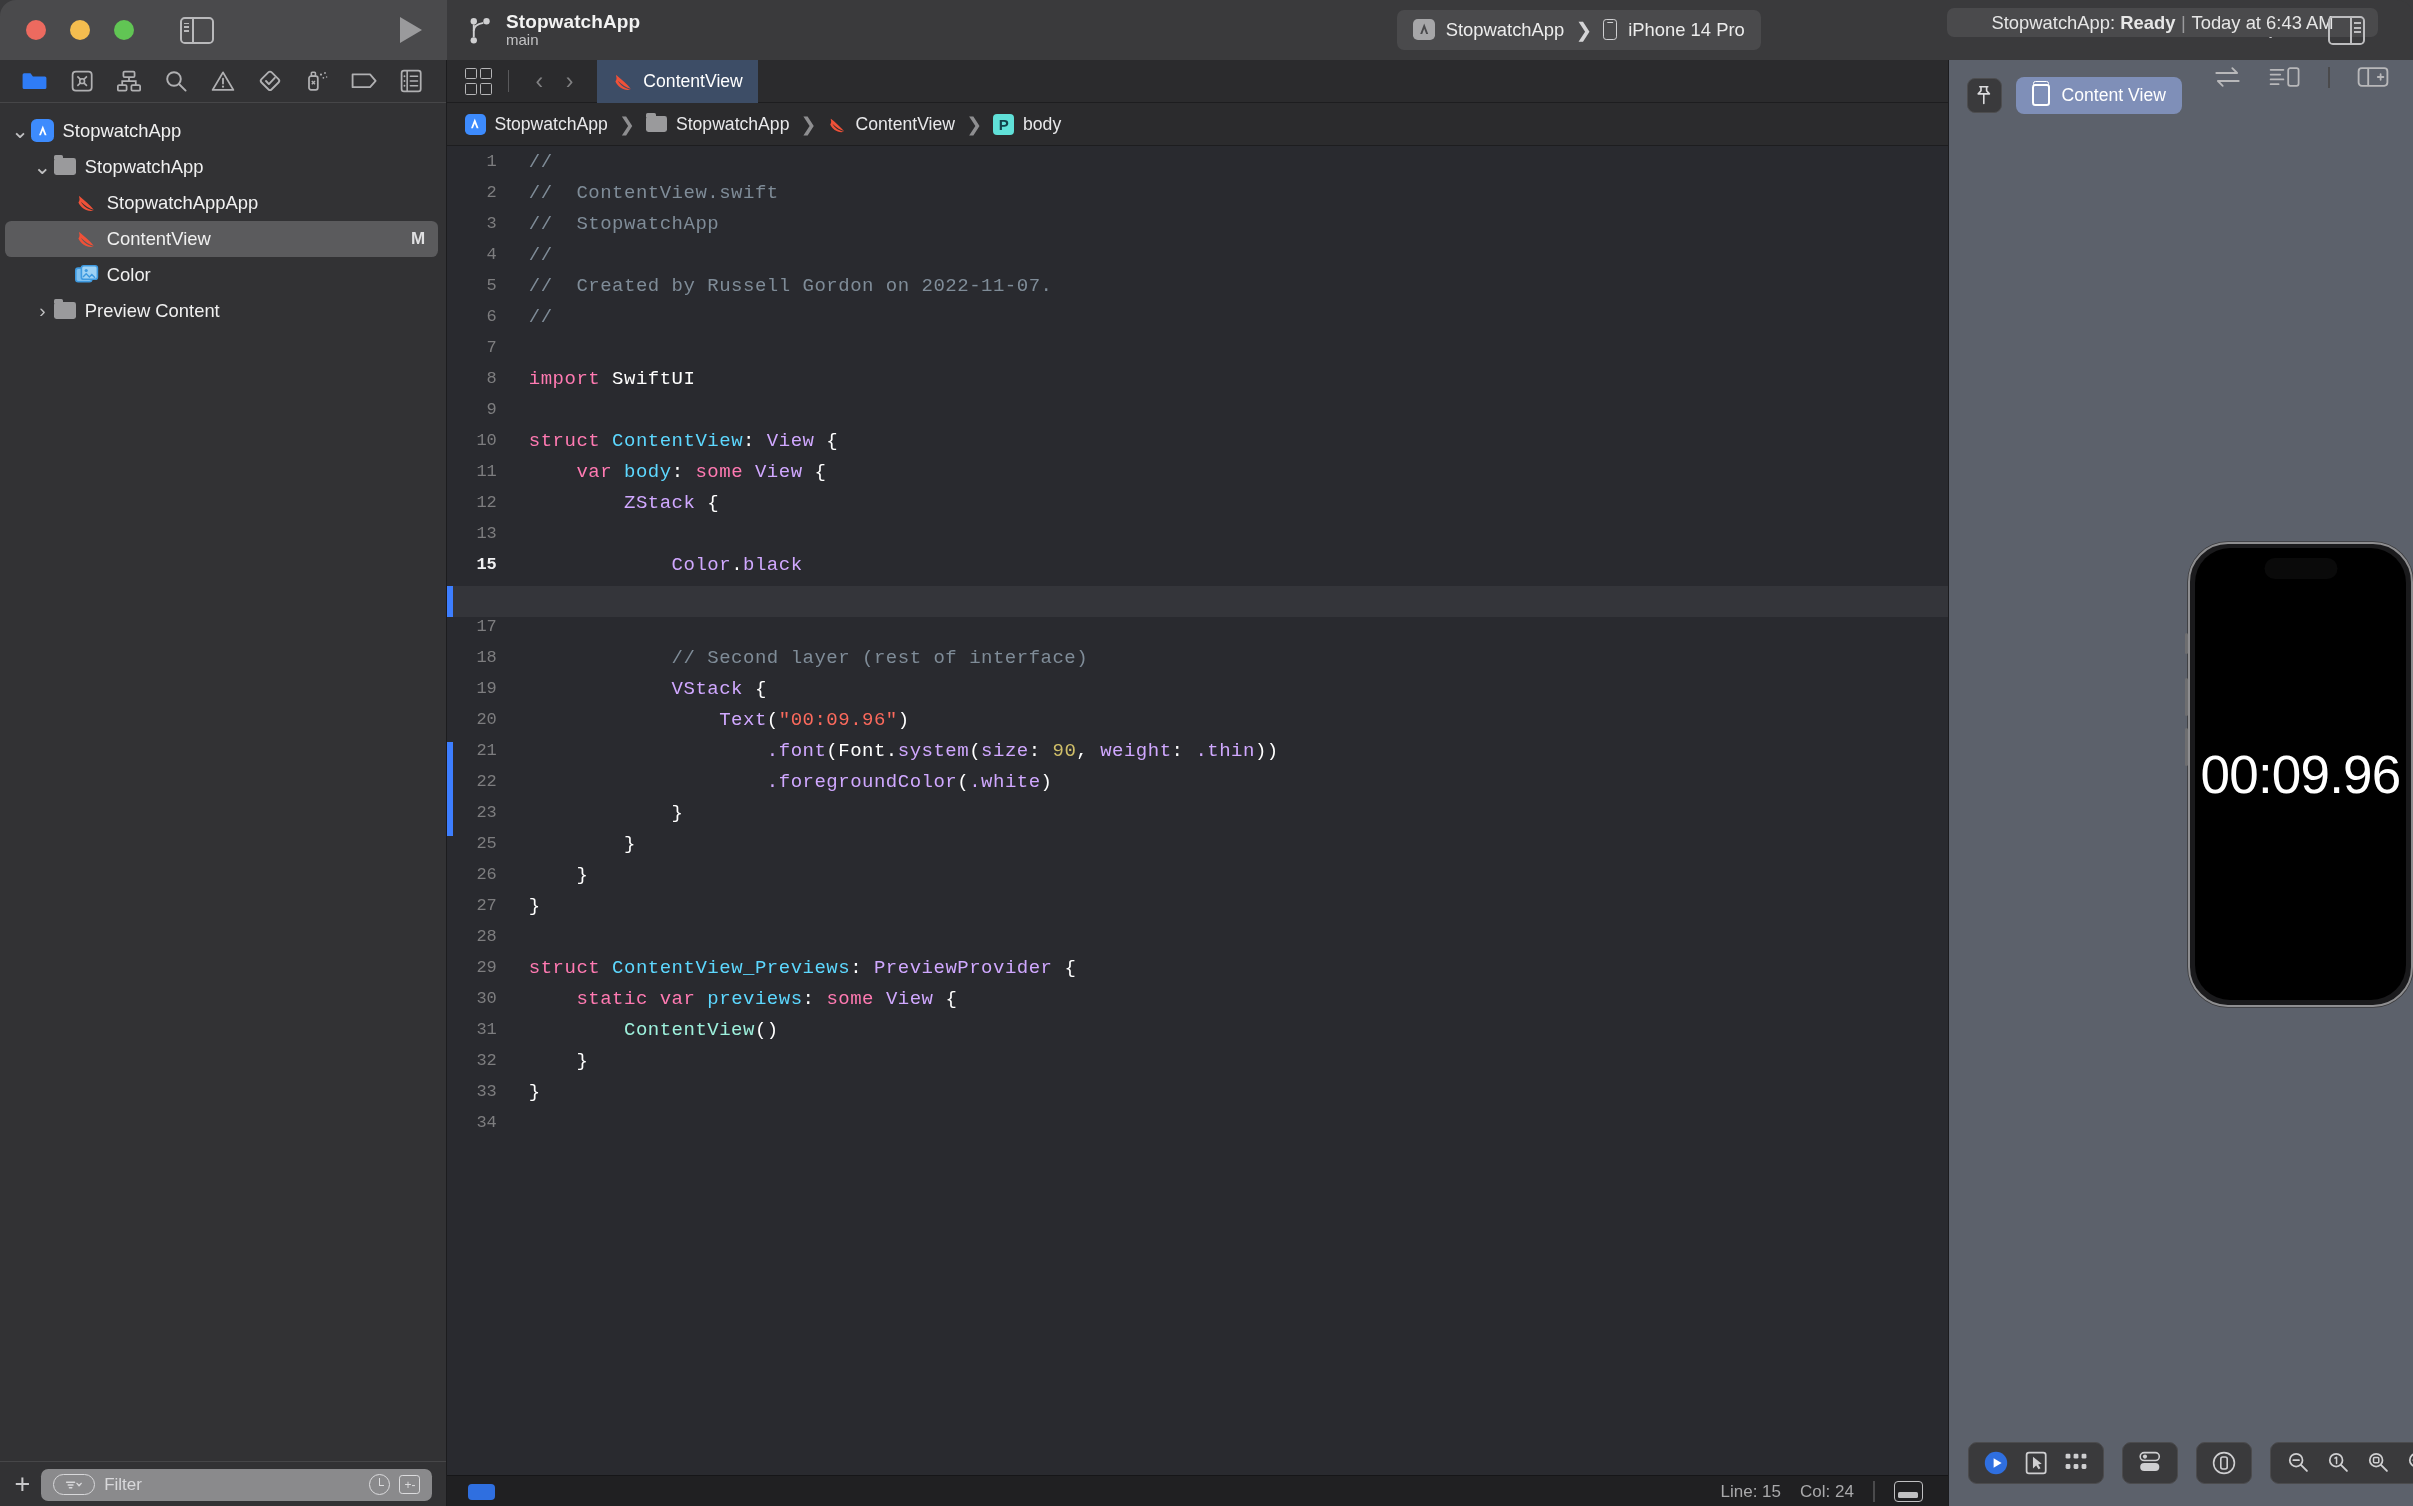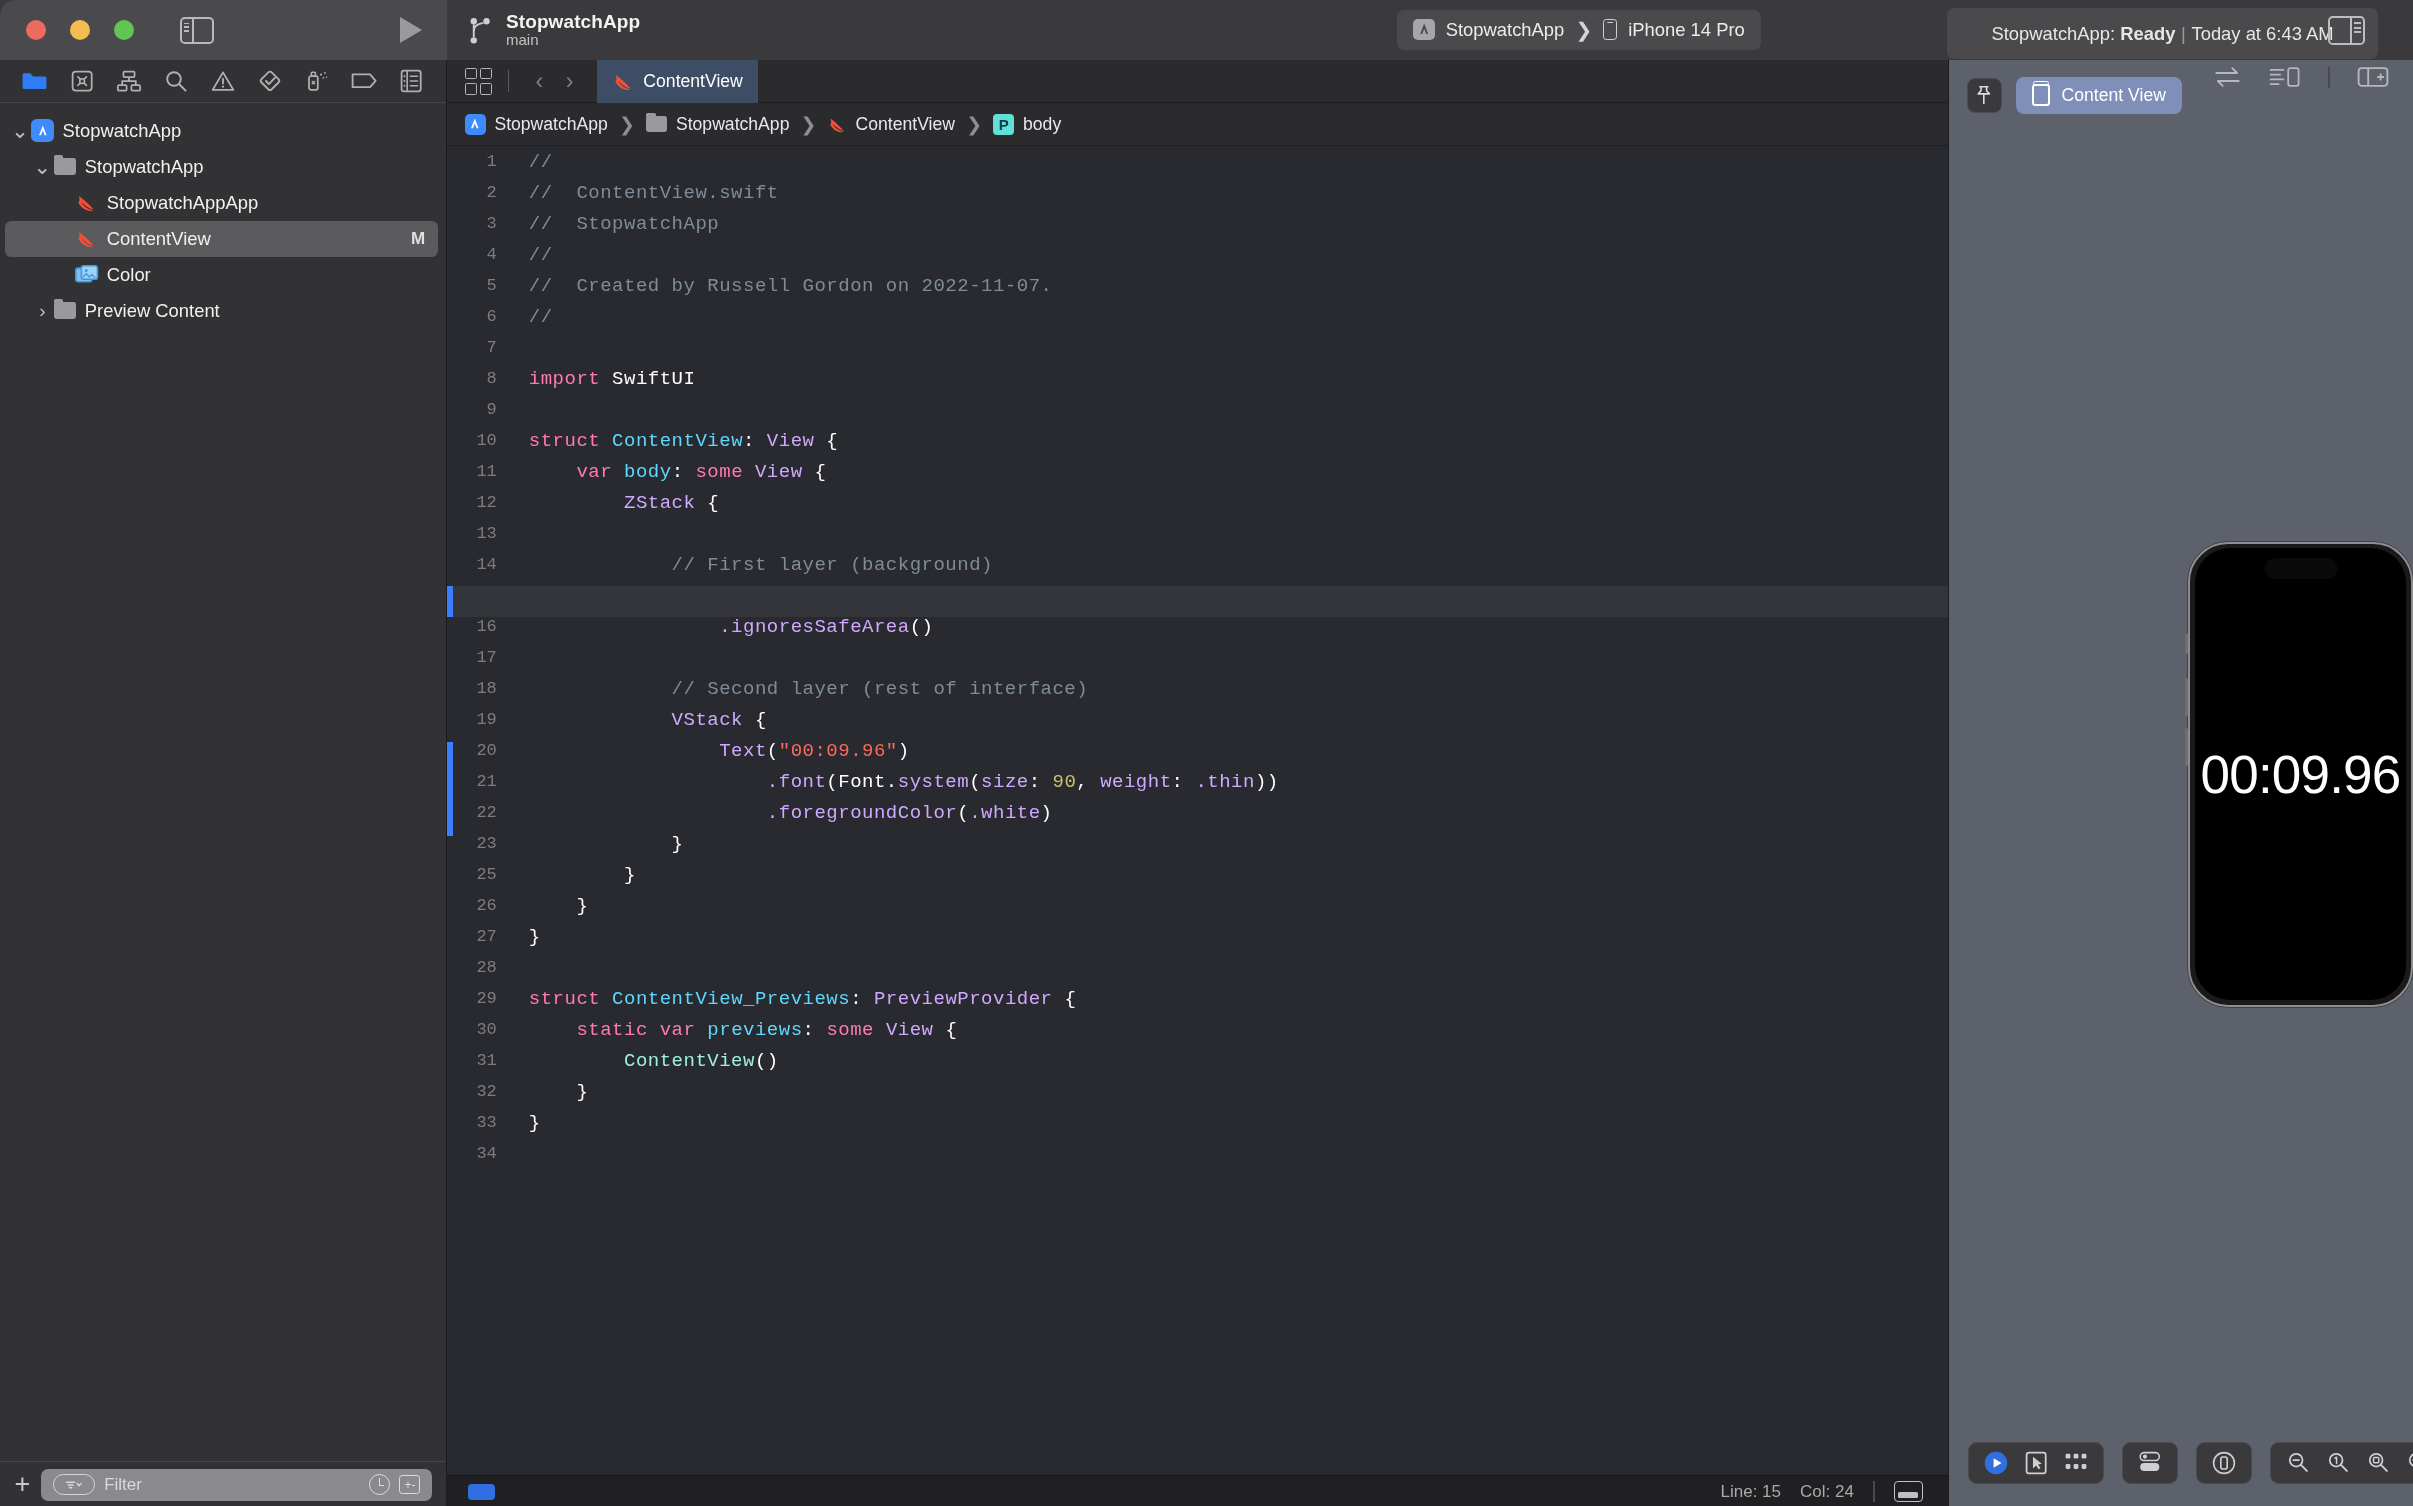--- a/index.html
+++ b/index.html
@@ -31,21 +31,21 @@
   .scheme-title .t1 { font-size:19px; font-weight:bold; color:#f2f2f2; letter-spacing:0.1px; }
   .scheme-title .t2 { font-size:15px; color:#c2c2c4; }
 
   .scheme-chip { position:absolute; left:950px; top:9.6px; height:40px; display:flex; align-items:center; gap:11.2px; background:#4a4a4c; border-radius:7.2px; padding:0 16px; }
   .appicon-sm { width:21.5px; height:21.5px; border-radius:4.8px; background:#a6a6a8; display:flex; align-items:center; justify-content:center; }
   .chip-txt { font-size:18.4px; color:#ececec; }
   .chev { color:#d4d4d6; font-size:20px; font-weight:300; }
   .dev-ico { width:13.6px; height:21.5px; border:1.6px solid #cfcfd1; border-radius:3.2px; position:relative; }
   .dev-ico::after{content:"";position:absolute;top:2px;left:50%;transform:translateX(-50%);width:5.6px;height:1.3px;background:#cfcfd1;border-radius:0.8px;}
 
-  .status-chip { position:absolute; left:1500px; top:8px; width:431px; height:51px; background:#4a4a4c; border-radius:7.2px; display:flex; align-items:center; justify-content:center; }
+  .status-chip { position:absolute; left:1500px; top:8px; width:431px; height:29px; background:#4a4a4c; border-radius:7.2px; display:flex; align-items:center; justify-content:center; }
   .status-txt { font-size:18.4px; color:#e6e6e6; white-space:nowrap; }
   .status-txt b{font-weight:bold;} .status-sep{color:#9a9a9c;margin:0 5.6px;}
 
   .tb-right { display:flex; align-items:center; gap:48px; margin-left:auto; padding-right:32px; }
   .plus-ico { font-size:32px; color:#c5c5c7; font-weight:200; line-height:1; }
   .insp-ico { width:37px; height:29px; border:2px solid #bdbdbf; border-radius:4.8px; position:relative; }
   .insp-ico::before{content:"";position:absolute;right:11.2px;top:-2px;bottom:-2px;width:2px;background:#bdbdbf;}
   .insp-ico .lns2{position:absolute;right:2.4px;top:4.8px;display:flex;flex-direction:column;gap:2.8px;}
   .insp-ico .lns2 i{display:block;width:6.4px;height:1.8px;background:#bdbdbf;}
 
@@ -477,25 +477,20 @@
             <div class="cline">
               <span class="ln">12</span>
               <span class="foldcell"><span class="fold-on"></span></span>
               <span class="ctxt"><span class="pln">        </span><span class="mem">ZStack</span><span class="pln"> {</span></span>
             </div>
             <div class="cline">
               <span class="ln">13</span>
               <span class="foldcell"><span class="fold-on"></span></span>
               <span class="ctxt"></span>
             </div>
-            <div class="cline">
-              <span class="ln">14</span>
-              <span class="foldcell"><span class="fold-on"></span></span>
-              <span class="ctxt"><span class="pln">            </span><span class="cmt">// First layer (background)</span></span>
-            </div>
             <div class="cline cur">
               <span class="ln">15</span>
               <span class="foldcell"><span class="fold-on"></span></span>
               <span class="ctxt"><span class="pln">            </span><span class="mem">Color</span><span class="pln">.</span><span class="mem">black</span></span>
             </div>
             <div class="cline">
               <span class="ln">16</span>
               <span class="foldcell"><span class="fold-on"></span></span>
               <span class="ctxt"><span class="pln">                </span><span class="mem">.ignoresSafeArea</span><span class="pln">()</span></span>
             </div>

